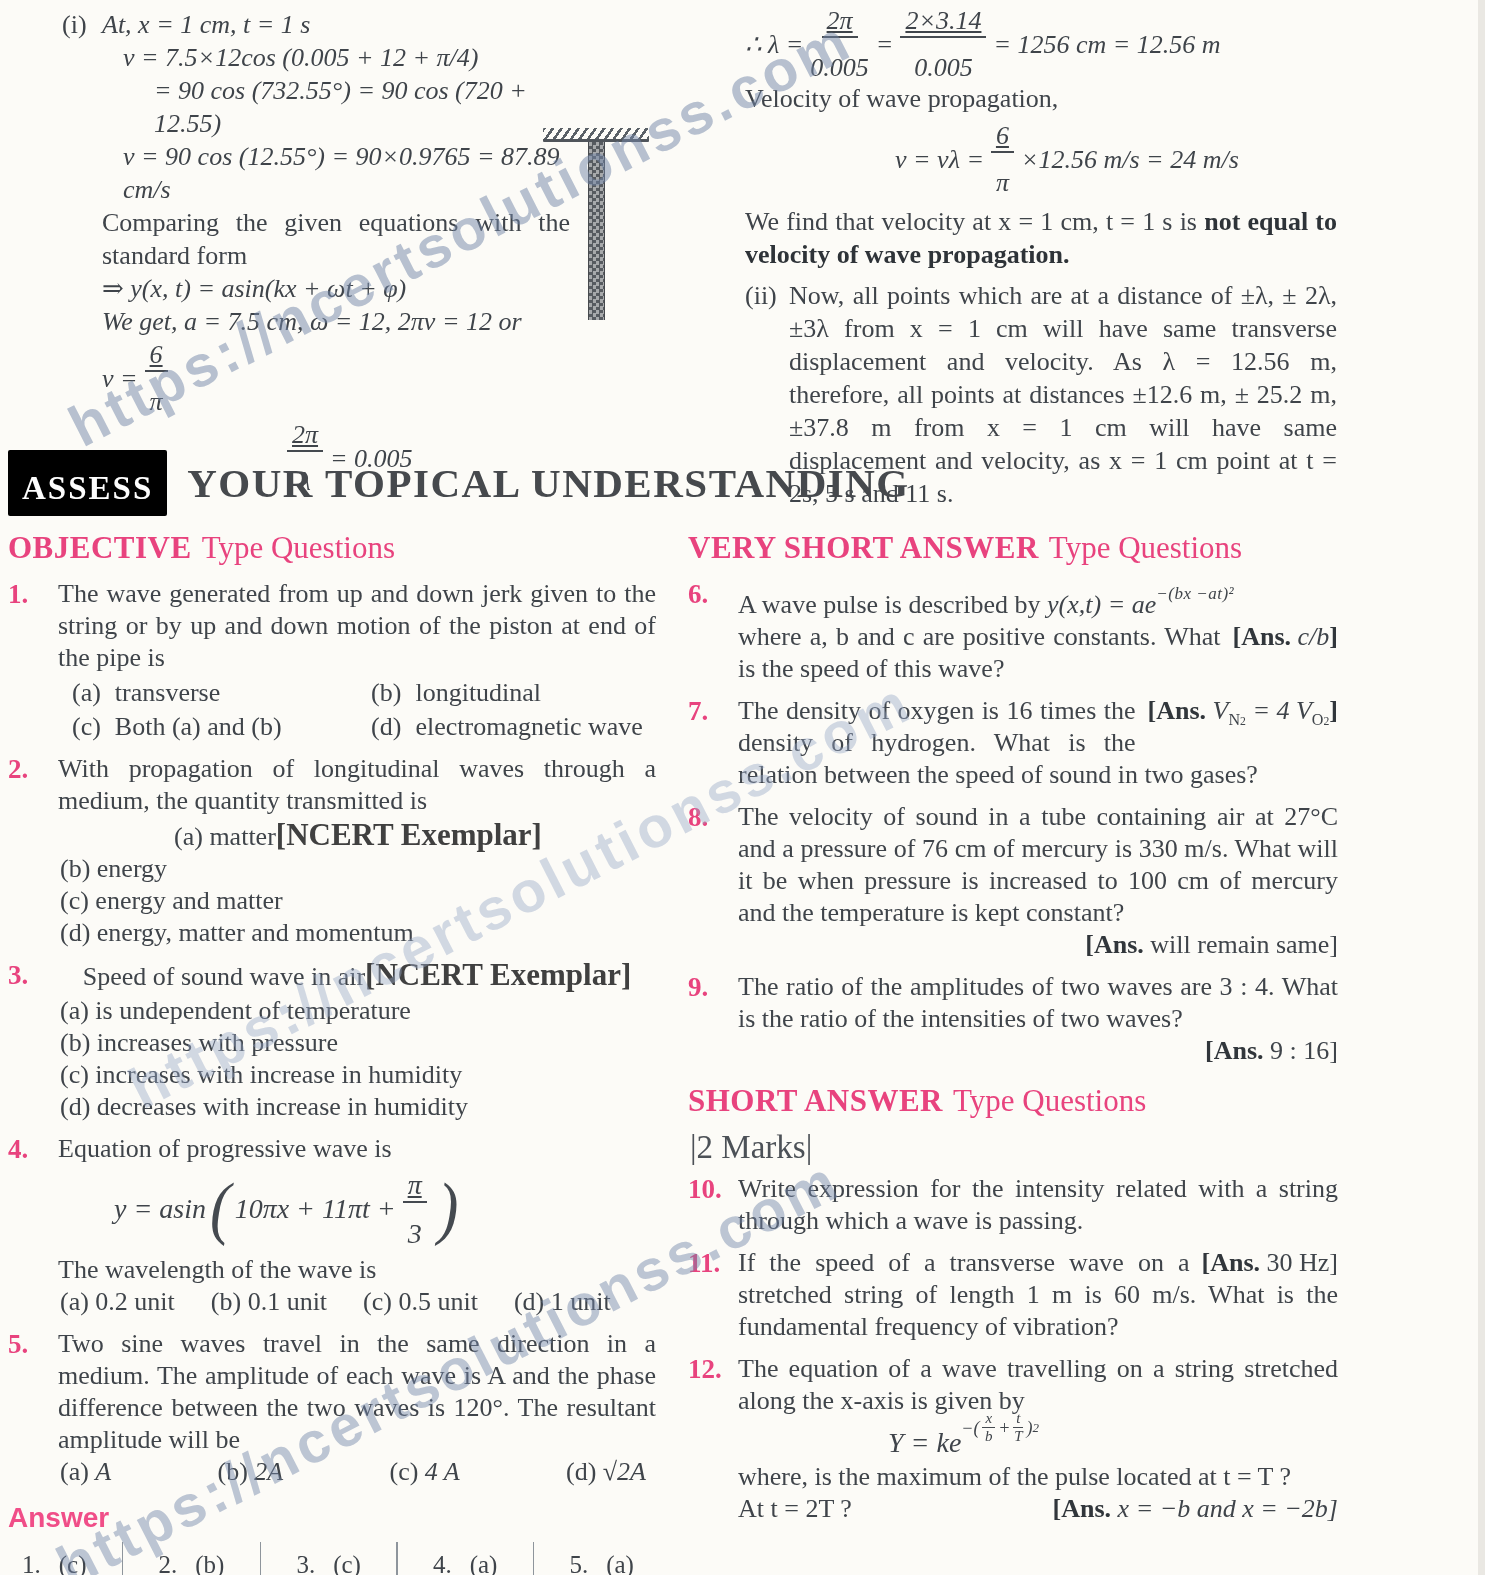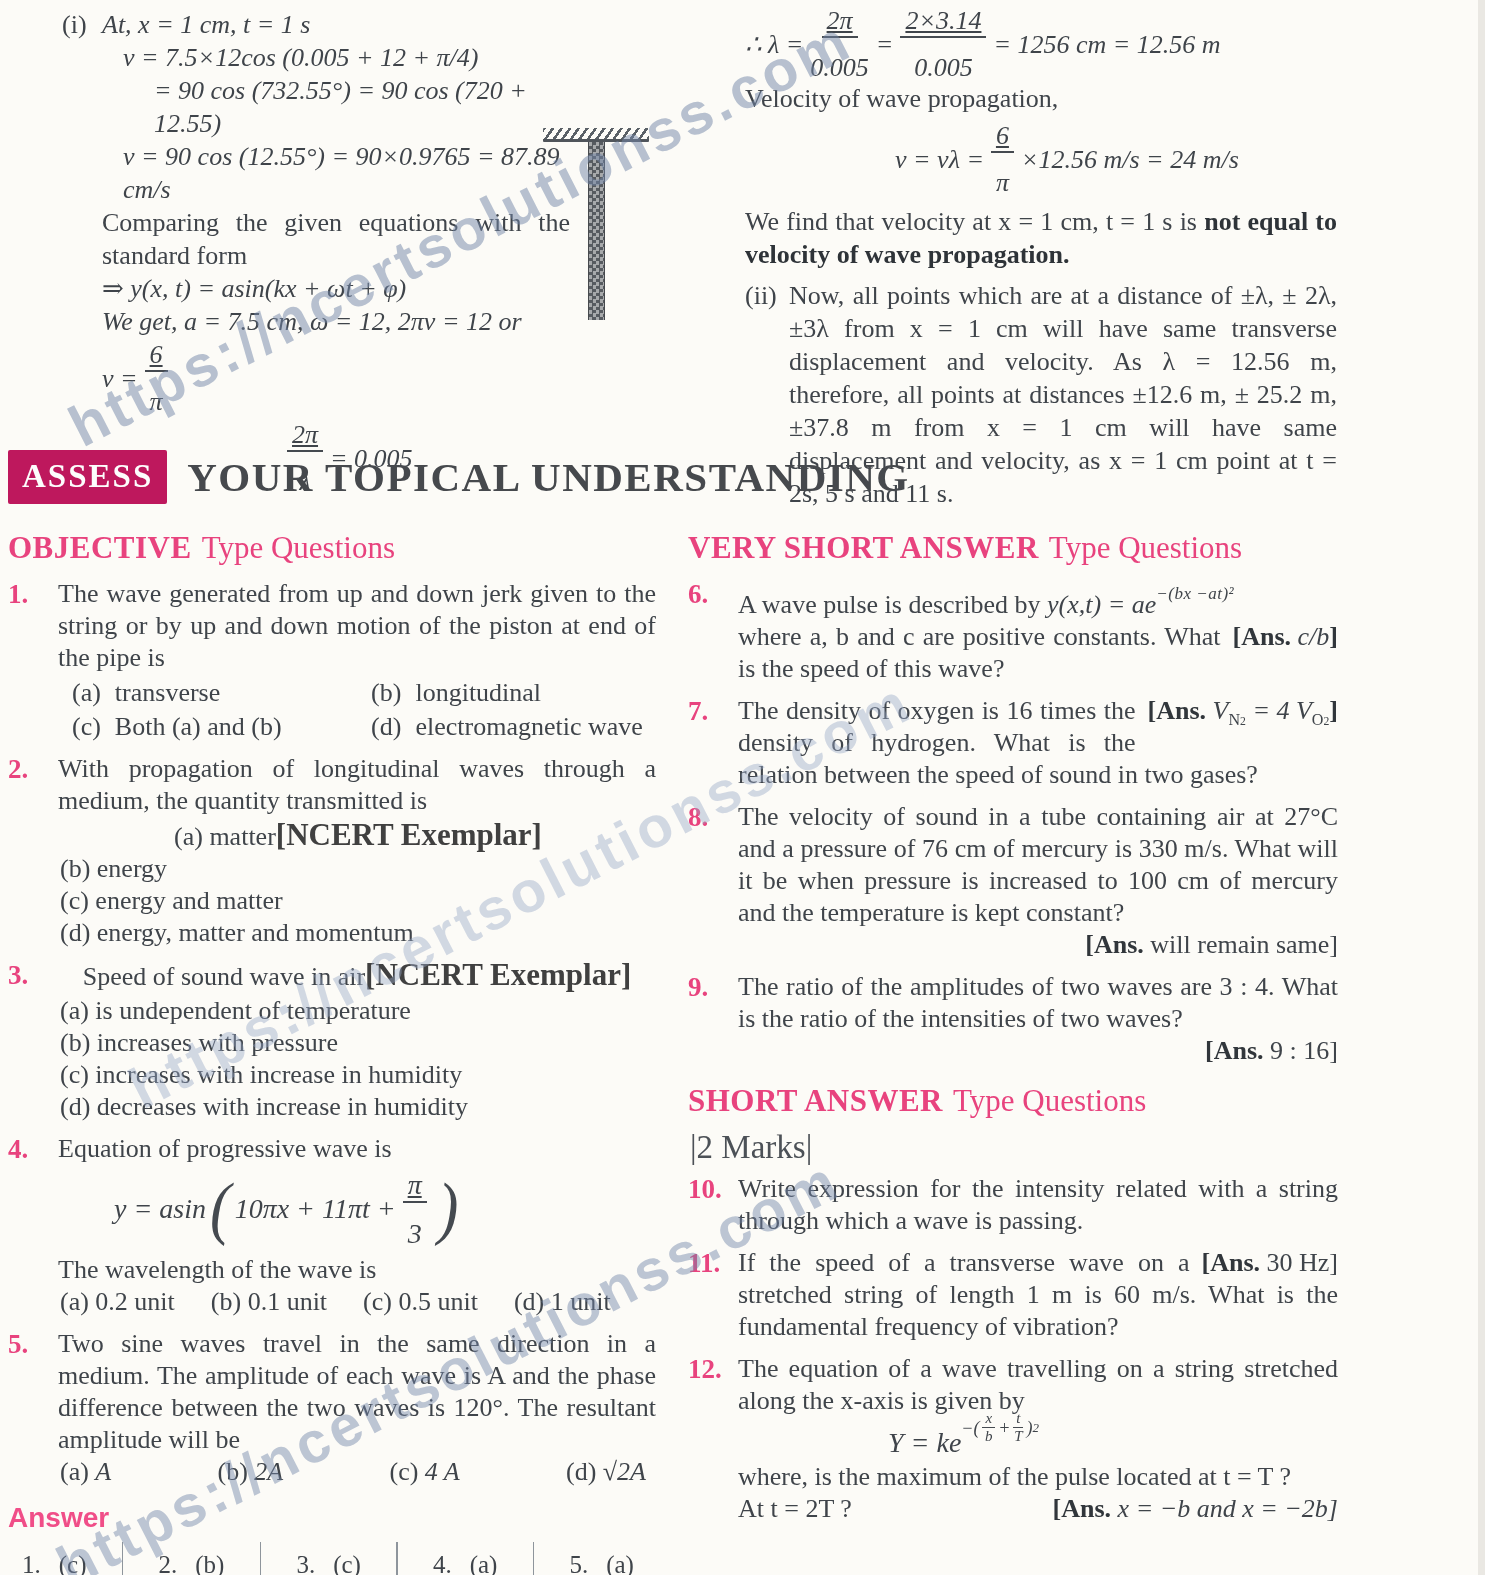--- a/index.html
+++ b/index.html
@@ -47,22 +47,22 @@
   .rodfig .bar{width:15px;height:178px;margin:0 auto;
       background:repeating-conic-gradient(#575b60 0% 25%,#a7a9ab 0% 50%);background-size:7px 7px;
       border-left:1px solid #46494d;border-right:1px solid #46494d;}
 
   .topright{position:absolute;left:745px;top:6px;width:592px;font-size:26px;line-height:33px;z-index:2;}
   .r3{margin:6px 0 8px 150px;}
   .part2{display:grid;grid-template-columns:44px 1fr;margin-top:8px;}
 
   
   .banner{position:absolute;left:8px;top:450px;display:flex;align-items:center;gap:20px;z-index:2;}
-  .badge{background:#be185d;color:#fdfdfd;font-weight:bold;font-size:33px;letter-spacing:2px;
-         padding:8px 14px 9px;border-radius:2px;}
+  .badge{background:#000000;color:#fdfdfd;font-weight:bold;font-size:33px;letter-spacing:2px;
+         padding:20px 14px 9px;border-radius:2px;}
   .banner-title{font-size:41px;font-weight:bold;color:#46494d;letter-spacing:1.5px;}
 
   
   .colL{position:absolute;left:8px;top:532px;width:648px;font-size:26px;line-height:32px;z-index:2;}
   .colR{position:absolute;left:688px;top:532px;width:650px;font-size:26px;line-height:32px;z-index:2;}
   .sec-head{margin:0 0 14px 0;font-size:31px;color:#e8437e;font-weight:normal;}
   .sec-head .strong{font-weight:bold;letter-spacing:0.5px;}
   .sec-head .rest{margin-left:10px;}
   .marks{font-size:33px;color:#4c5157;margin:2px 0 10px 2px;}
 

